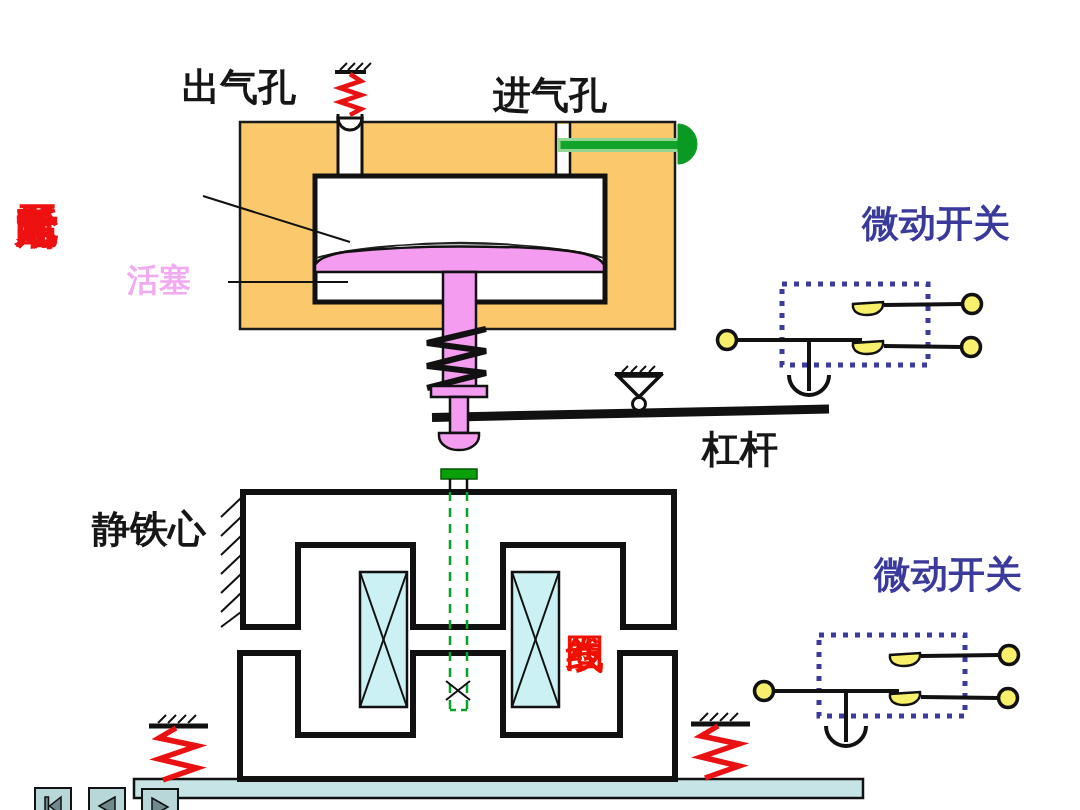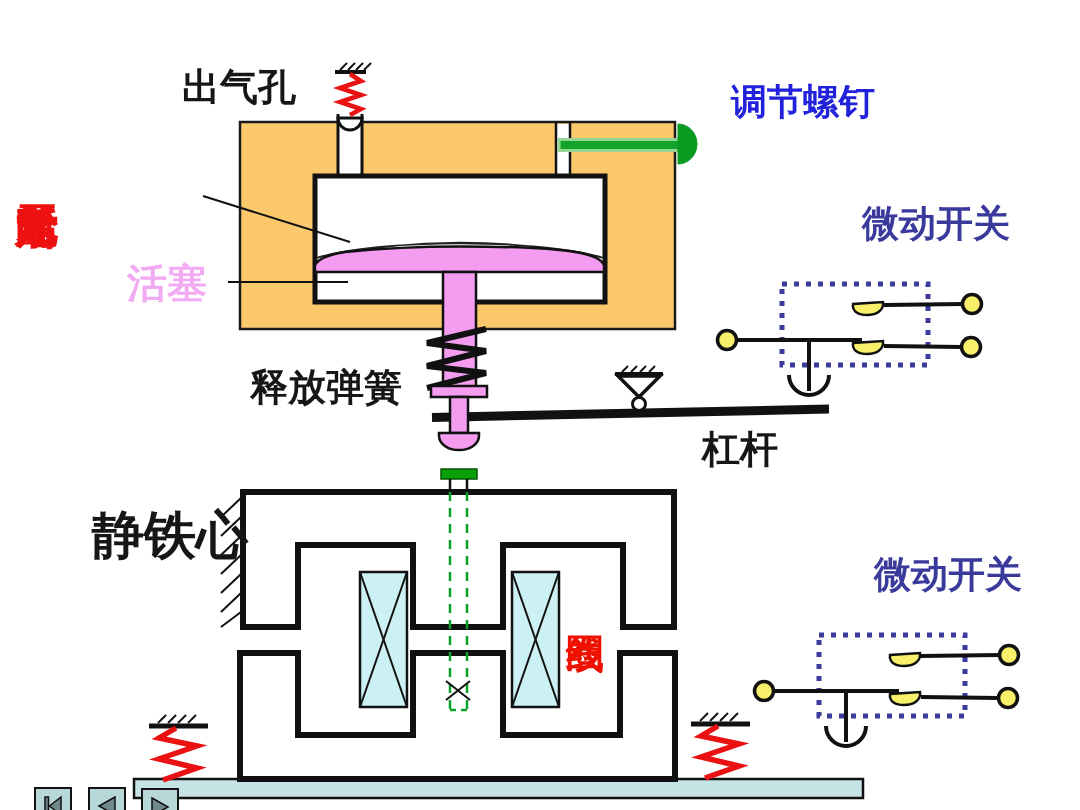--- a/index.html
+++ b/index.html
@@ -168,33 +168,32 @@
         <line x1="884" y1="322" x2="962" y2="323" stroke="#111" stroke-width="4"></line>
         <circle cx="971" cy="323" r="9.5" fill="#F8EF6A" stroke="#111" stroke-width="3.5"></circle>
       </g>
     </defs>
     <use href="#uswitch" xlink:href="#uswitch"></use>
     <use href="#uswitch" xlink:href="#uswitch" transform="translate(37,351)"></use>
   </svg>
 
   <div class="lbl black" style="left:182px;top:44px;font-size:38px;">出气孔</div>
 
-
-  <div class="lbl" style="left:731px;top:60px;font-size:36px;color:#2222DD;">调节螺钉</div>
+  <div class="lbl black" style="left:493px;top:52px;font-size:38px;">进气孔</div>
+
 
   <div class="lbl" style="left:862px;top:181px;font-size:37px;color:#3A3A9C;">微动开关</div>
 
 
-  <div class="lbl" style="left:127px;top:240px;font-size:40px;color:#F2AAF2;">活塞</div>
-
-  <div class="lbl black" style="left:250px;top:344px;font-size:38px;">释放弹簧</div>
+  <div class="lbl" style="left:127px;top:240px;font-size:32px;color:#F2AAF2;">活塞</div>
+
 
   <div class="lbl black" style="left:702px;top:406px;font-size:38px;">杠杆</div>
 
-  <div class="lbl black" style="left:92px;top:486px;font-size:52px;">静铁心</div>
+  <div class="lbl black" style="left:92px;top:486px;font-size:38px;">静铁心</div>
 
   <div class="lbl" style="left:874px;top:532px;font-size:37px;color:#3A3A9C;">微动开关</div>
 
   <div class="lbl vert" style="left:566px;top:581px;font-size:38px;color:#EE1100;height:82px;">线圈</div>
 
   <div class="lbl vert" style="left:16px;top:148px;font-size:42px;color:#EE1111;height:302px;">断电后开始延时</div>
 
   <button class="nav-btn" style="left:34px;top:763px;" aria-label="first">
     <span>
       <svg width="26" height="26" viewBox="0 0 26 26">

